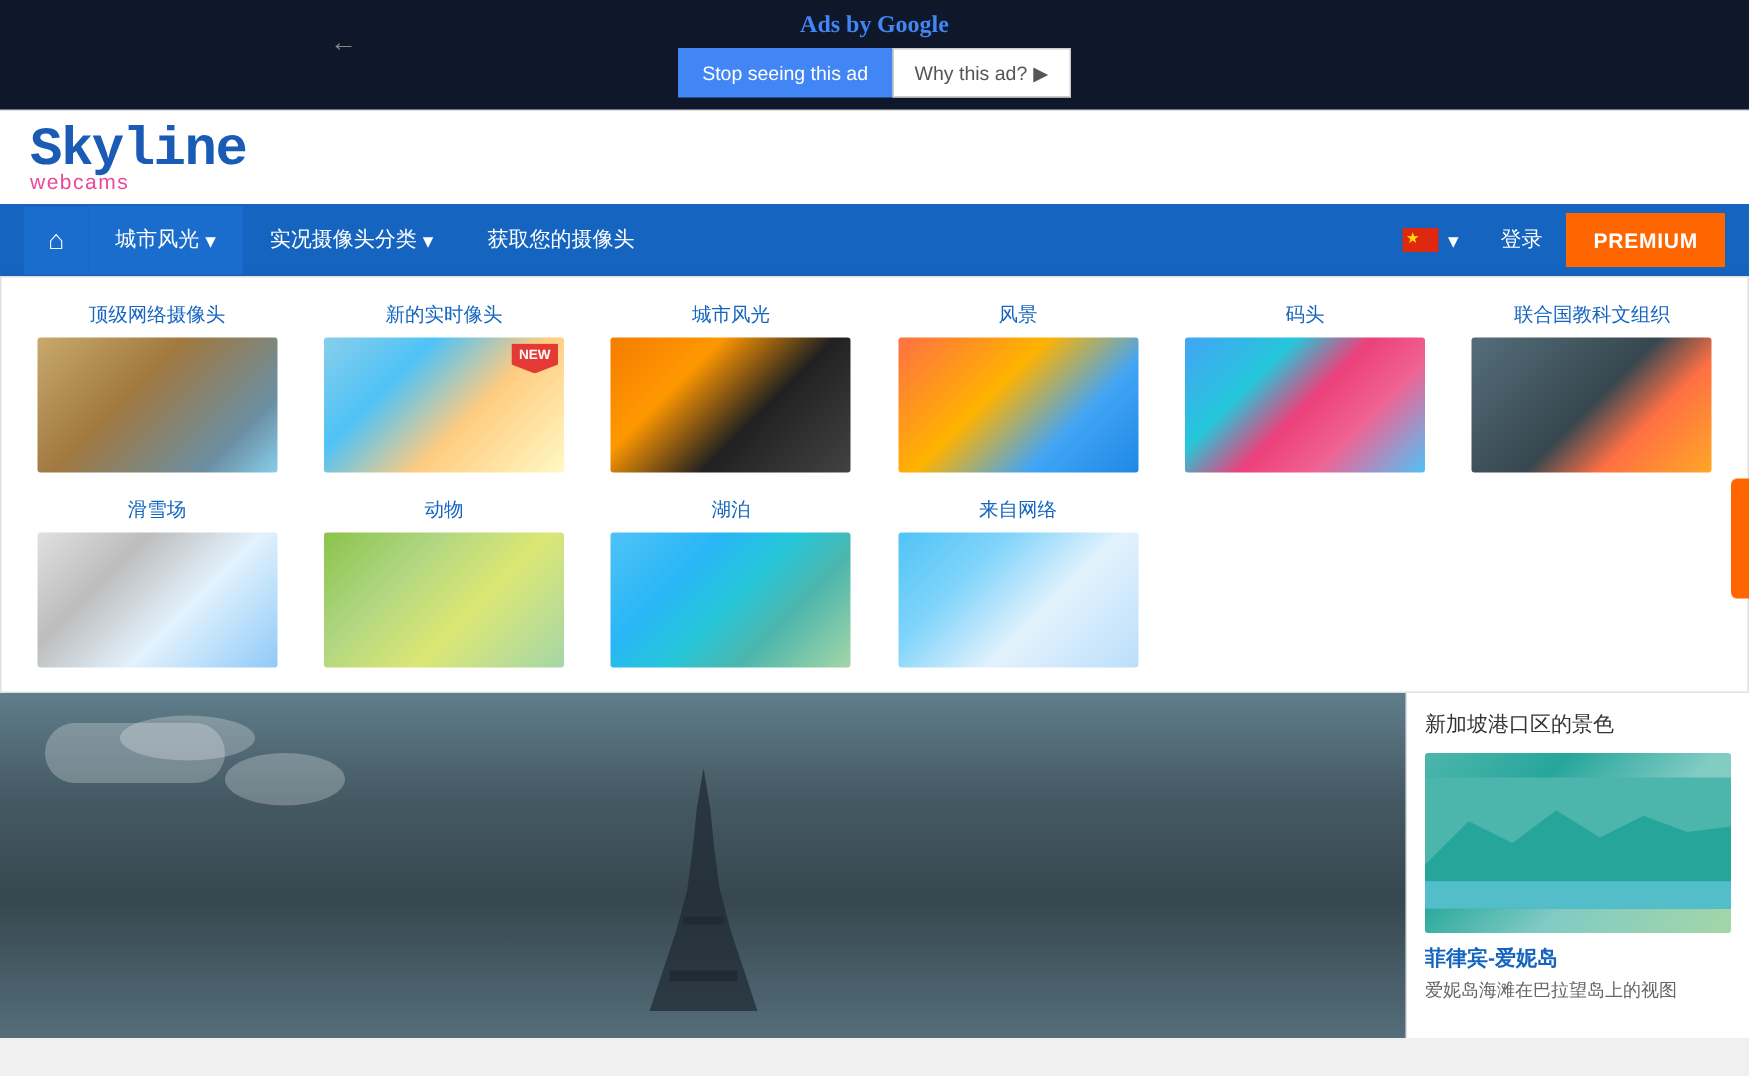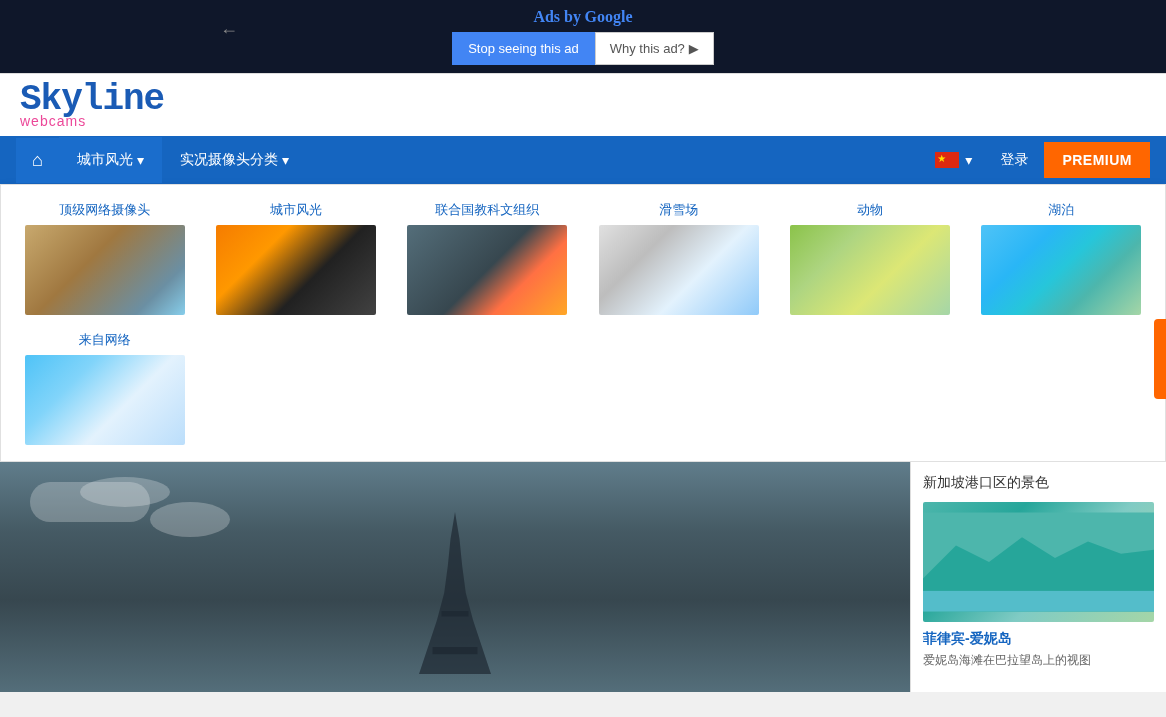--- a/index.html
+++ b/index.html
@@ -222,21 +222,21 @@
     }
     .eiffel-silhouette {
       position: absolute;
       bottom: 0;
       left: 50%;
       transform: translateX(-50%);
       width: 100px;
       height: 180px;
     }
     .main-sidebar {
-      width: 256px;
+      width: 229px;
       background: #fff;
       padding: 12px;
       border-left: 1px solid #ddd;
     }
     .sidebar-location {
       font-size: 14px;
       color: #333;
       margin-bottom: 10px;
     }
     .sidebar-thumb {
@@ -313,39 +313,56 @@
 <nav class="nav">
   <div class="nav-home">⌂</div>
   <div class="nav-item active">
     <span>城市风光</span>
     <span>▾</span>
   </div>
   <div class="nav-item">
     <span>实况摄像头分类</span>
     <span>▾</span>
   </div>
+  <div class="nav-item">
+    <span>获取您的摄像头</span>
+  </div>
   <div class="nav-spacer"></div>
   <div class="nav-flag">
     <span class="flag-cn"></span>
     <span>▾</span>
   </div>
   <div class="nav-login">登录</div>
   <button class="nav-premium">PREMIUM</button>
 </nav>
 
 <div class="dropdown-wrapper">
   <div class="dropdown-grid">
 
     <div class="category-card">
       <div class="category-label">顶级网络摄像头</div>
       <div class="img-placeholder img-pyramids"></div>
     </div>
     <div class="category-card">
+      <div class="category-label">新的实时像头</div>
+      <div class="img-placeholder img-beach">
+        <div class="new-badge">NEW</div>
+      </div>
+    </div>
+    <div class="category-card">
       <div class="category-label">城市风光</div>
       <div class="img-placeholder img-city"></div>
+    </div>
+    <div class="category-card">
+      <div class="category-label">风景</div>
+      <div class="img-placeholder img-landscape"></div>
+    </div>
+    <div class="category-card">
+      <div class="category-label">码头</div>
+      <div class="img-placeholder img-harbor"></div>
     </div>
 
     <div class="category-card">
       <div class="category-label">联合国教科文组织</div>
       <div class="img-placeholder img-moai"></div>
     </div>
     <div class="category-card">
       <div class="category-label">滑雪场</div>
       <div class="img-placeholder img-snow"></div>
     </div>

